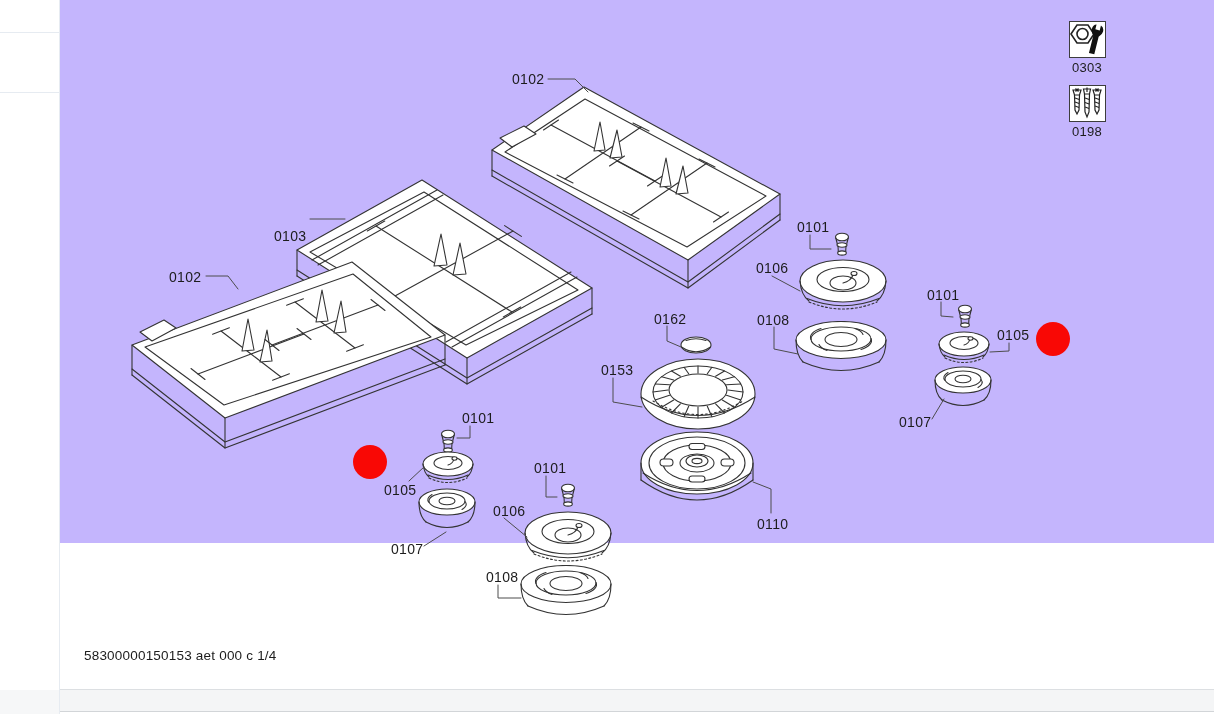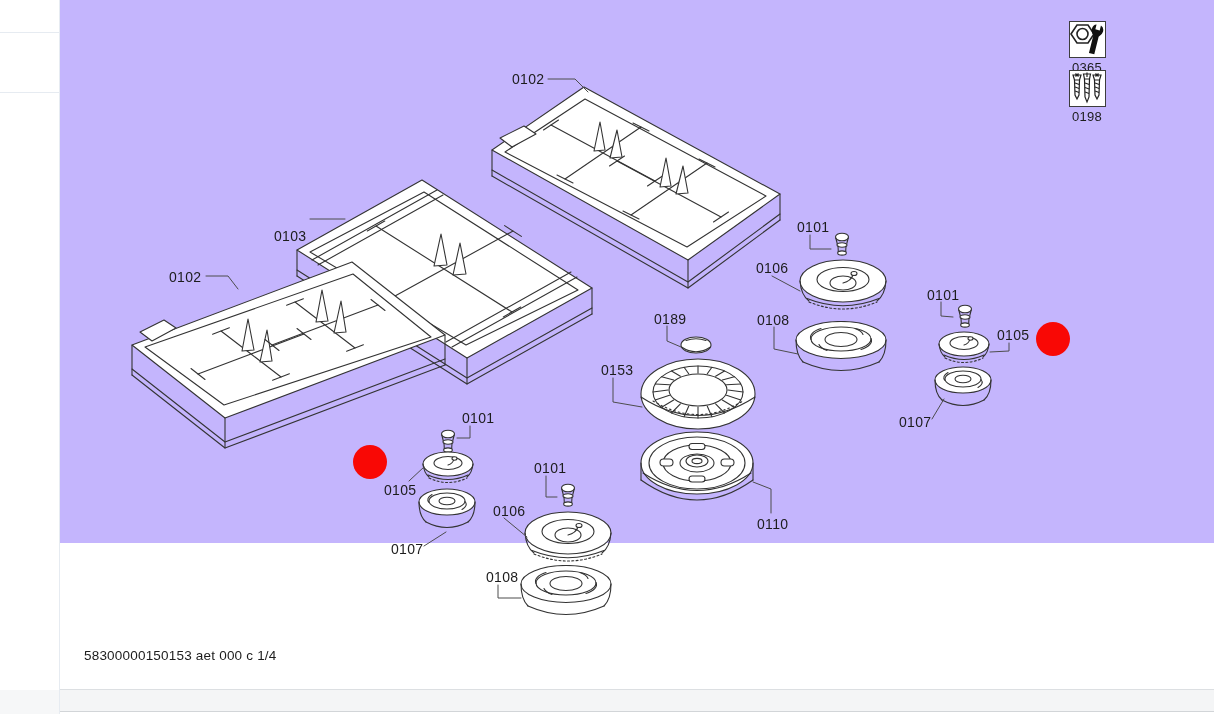--- a/index.html
+++ b/index.html
@@ -269,21 +269,21 @@
 
   <div class="callout" style="left:512px;top:71px">0102</div>
   <div class="callout" style="left:274px;top:228px">0103</div>
   <div class="callout" style="left:169px;top:269px">0102</div>
   <div class="callout" style="left:797px;top:219px">0101</div>
   <div class="callout" style="left:756px;top:260px">0106</div>
   <div class="callout" style="left:757px;top:312px">0108</div>
   <div class="callout" style="left:927px;top:287px">0101</div>
   <div class="callout" style="left:997px;top:327px">0105</div>
   <div class="callout" style="left:899px;top:414px">0107</div>
-  <div class="callout" style="left:654px;top:311px">0189</div>
+  <div class="callout" style="left:654px;top:311px">0162</div>
   <div class="callout" style="left:601px;top:362px">0153</div>
   <div class="callout" style="left:757px;top:516px">0110</div>
   <div class="callout" style="left:462px;top:410px">0101</div>
   <div class="callout" style="left:384px;top:482px">0105</div>
   <div class="callout" style="left:391px;top:541px">0107</div>
   <div class="callout" style="left:534px;top:460px">0101</div>
   <div class="callout" style="left:493px;top:503px">0106</div>
   <div class="callout" style="left:486px;top:569px">0108</div>
 
   <div class="marker" style="left:353px;top:445px"></div>
@@ -292,23 +292,23 @@
   <div class="acc" style="left:1067px;top:21px">
     <div class="acc-box">
       <svg width="34" height="34" viewBox="0 0 34 34">
         <polygon points="1,12 7,3 18,3 24,12 18,21 7,21" fill="#fff" stroke="#222" stroke-width="1.6"></polygon>
         <circle cx="12.5" cy="12" r="5.5" fill="#fff" stroke="#222" stroke-width="1.6"></circle>
         <g transform="rotate(14 25 17)">
           <path d="M22.5,32 L22.5,14 Q19.5,11 19.5,8 Q19.5,3.5 23,2.5 L23,7.5 L27.5,7.5 L27.5,2.5 Q31,3.5 31,8 Q31,11 28,14 L28,32 Z" fill="#111" stroke="none"></path>
         </g>
       </svg>
     </div>
-    <div class="acc-label">0365</div>
+    <div class="acc-label">0303</div>
   </div>
-  <div class="acc" style="left:1067px;top:70px">
+  <div class="acc" style="left:1067px;top:85px">
     <div class="acc-box">
       <svg width="34" height="34" viewBox="0 0 34 34">
         <g fill="none" stroke="#222" stroke-width="1.2">
           <path d="M3,4 L11,4 L9.5,9 L4.5,9 Z M5.5,2.5 L8.5,5.5 M8.5,2.5 L5.5,5.5"></path>
           <path d="M4.5,9 L5,24 L7,28 L9,24 L9.5,9"></path>
           <path d="M5,12 L9.3,13.5 M5,16 L9.2,17.5 M5.1,20 L9.1,21.5"></path>
           <path d="M13.5,3 L20.5,3 L19.5,8 L14.5,8 Z M17,1.5 L17,6"></path>
           <path d="M14.5,8 L15,26 L17,31 L19,26 L19.5,8"></path>
           <path d="M15,12 L19.3,13.5 M15,16.5 L19.2,18 M15.1,21 L19.1,22.5"></path>
           <path d="M23,4 L31,4 L29.5,9 L24.5,9 Z M25.5,2.5 L28.5,5.5 M28.5,2.5 L25.5,5.5"></path>

